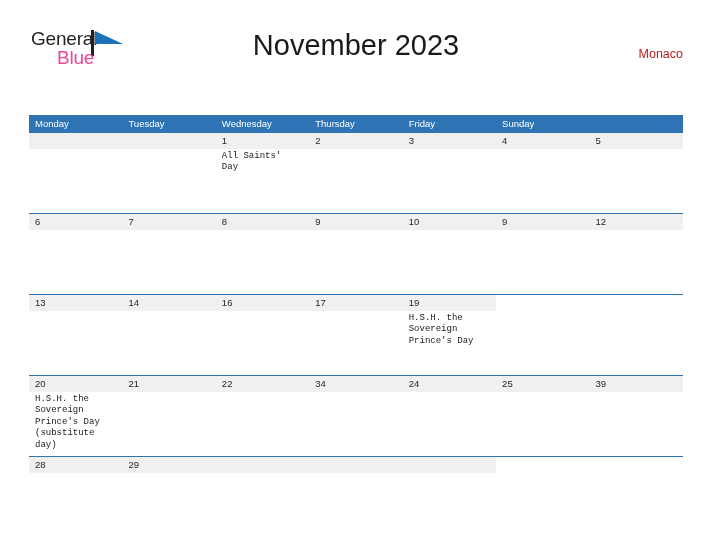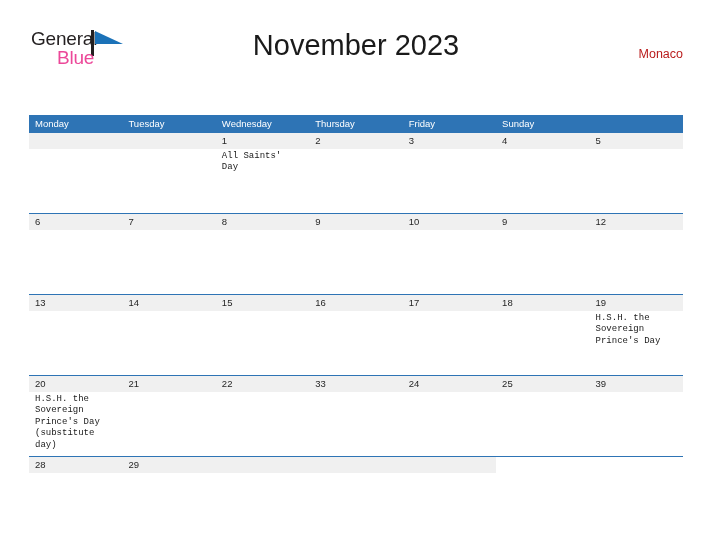--- a/index.html
+++ b/index.html
@@ -255,40 +255,30 @@
             <div class="day-number">13</div>
           </div>
         </div>
         <div class="day-cell">
           <div class="day-band">
             <div class="day-number">14</div>
           </div>
         </div>
         <div class="day-cell">
           <div class="day-band">
-            <div class="day-number">15</div>
-          </div>
-        </div>
-        <div class="day-cell">
-          <div class="day-band">
             <div class="day-number">16</div>
           </div>
         </div>
         <div class="day-cell">
           <div class="day-band">
             <div class="day-number">17</div>
           </div>
         </div>
         <div class="day-cell">
           <div class="day-band">
-            <div class="day-number">18</div>
-          </div>
-        </div>
-        <div class="day-cell">
-          <div class="day-band">
             <div class="day-number">19</div>
           </div>
           <div class="event-text">H.S.H. the Sovereign Prince's Day</div>
         </div>
       </div>
       <div class="week-row">
         <div class="day-cell">
           <div class="day-band">
             <div class="day-number">20</div>
           </div>
@@ -299,21 +289,21 @@
             <div class="day-number">21</div>
           </div>
         </div>
         <div class="day-cell">
           <div class="day-band">
             <div class="day-number">22</div>
           </div>
         </div>
         <div class="day-cell">
           <div class="day-band">
-            <div class="day-number">33</div>
+            <div class="day-number">34</div>
           </div>
         </div>
         <div class="day-cell">
           <div class="day-band">
             <div class="day-number">24</div>
           </div>
         </div>
         <div class="day-cell">
           <div class="day-band">
             <div class="day-number">25</div>

